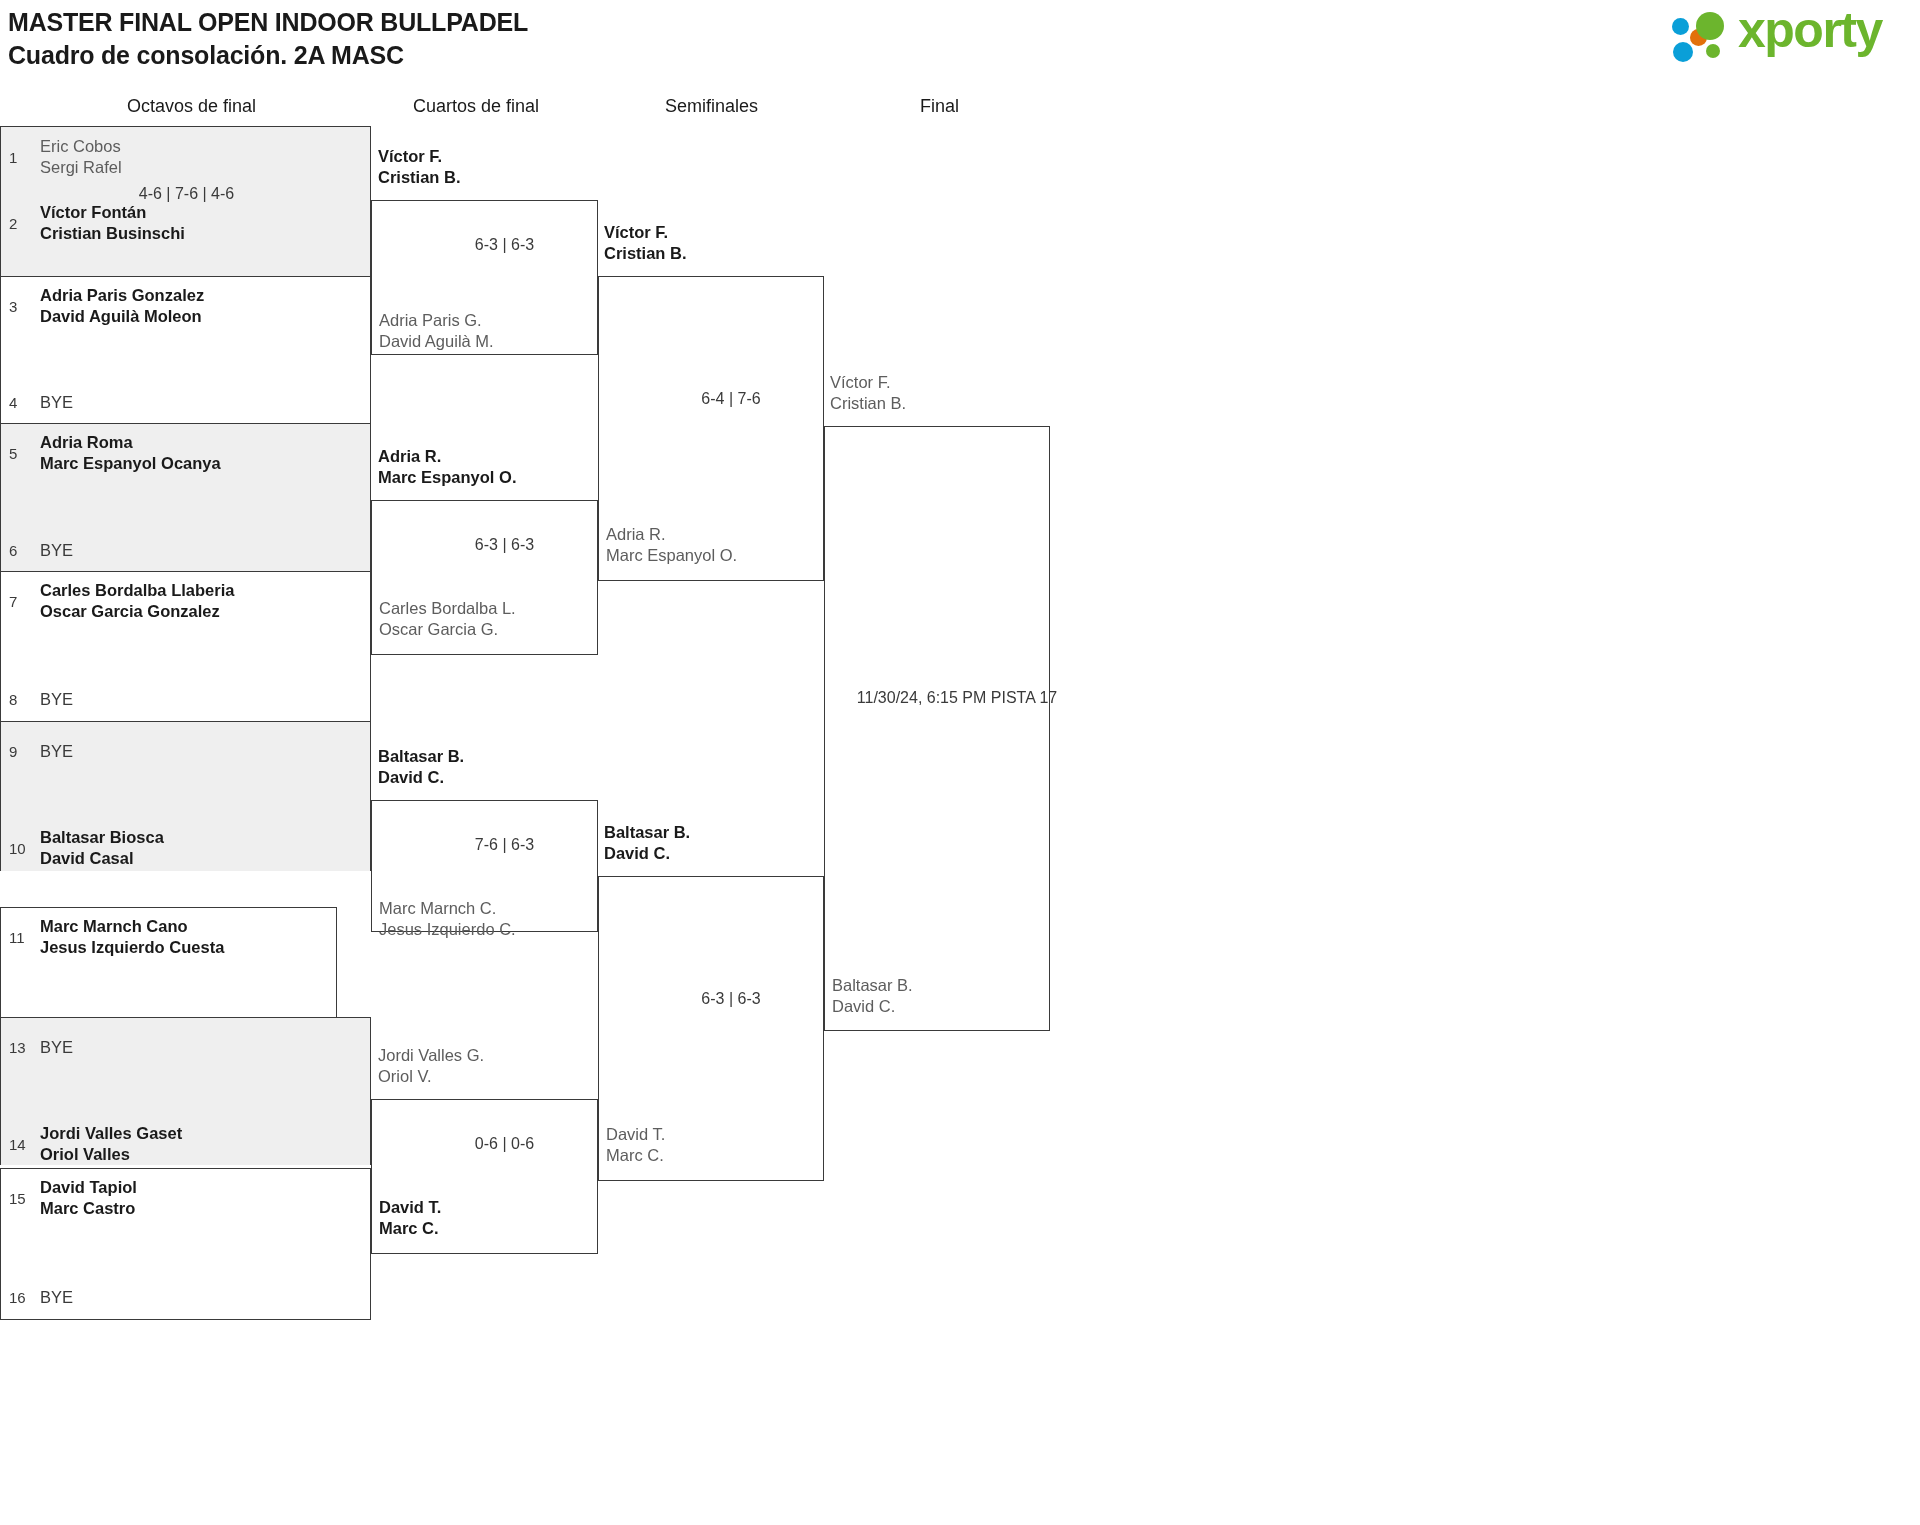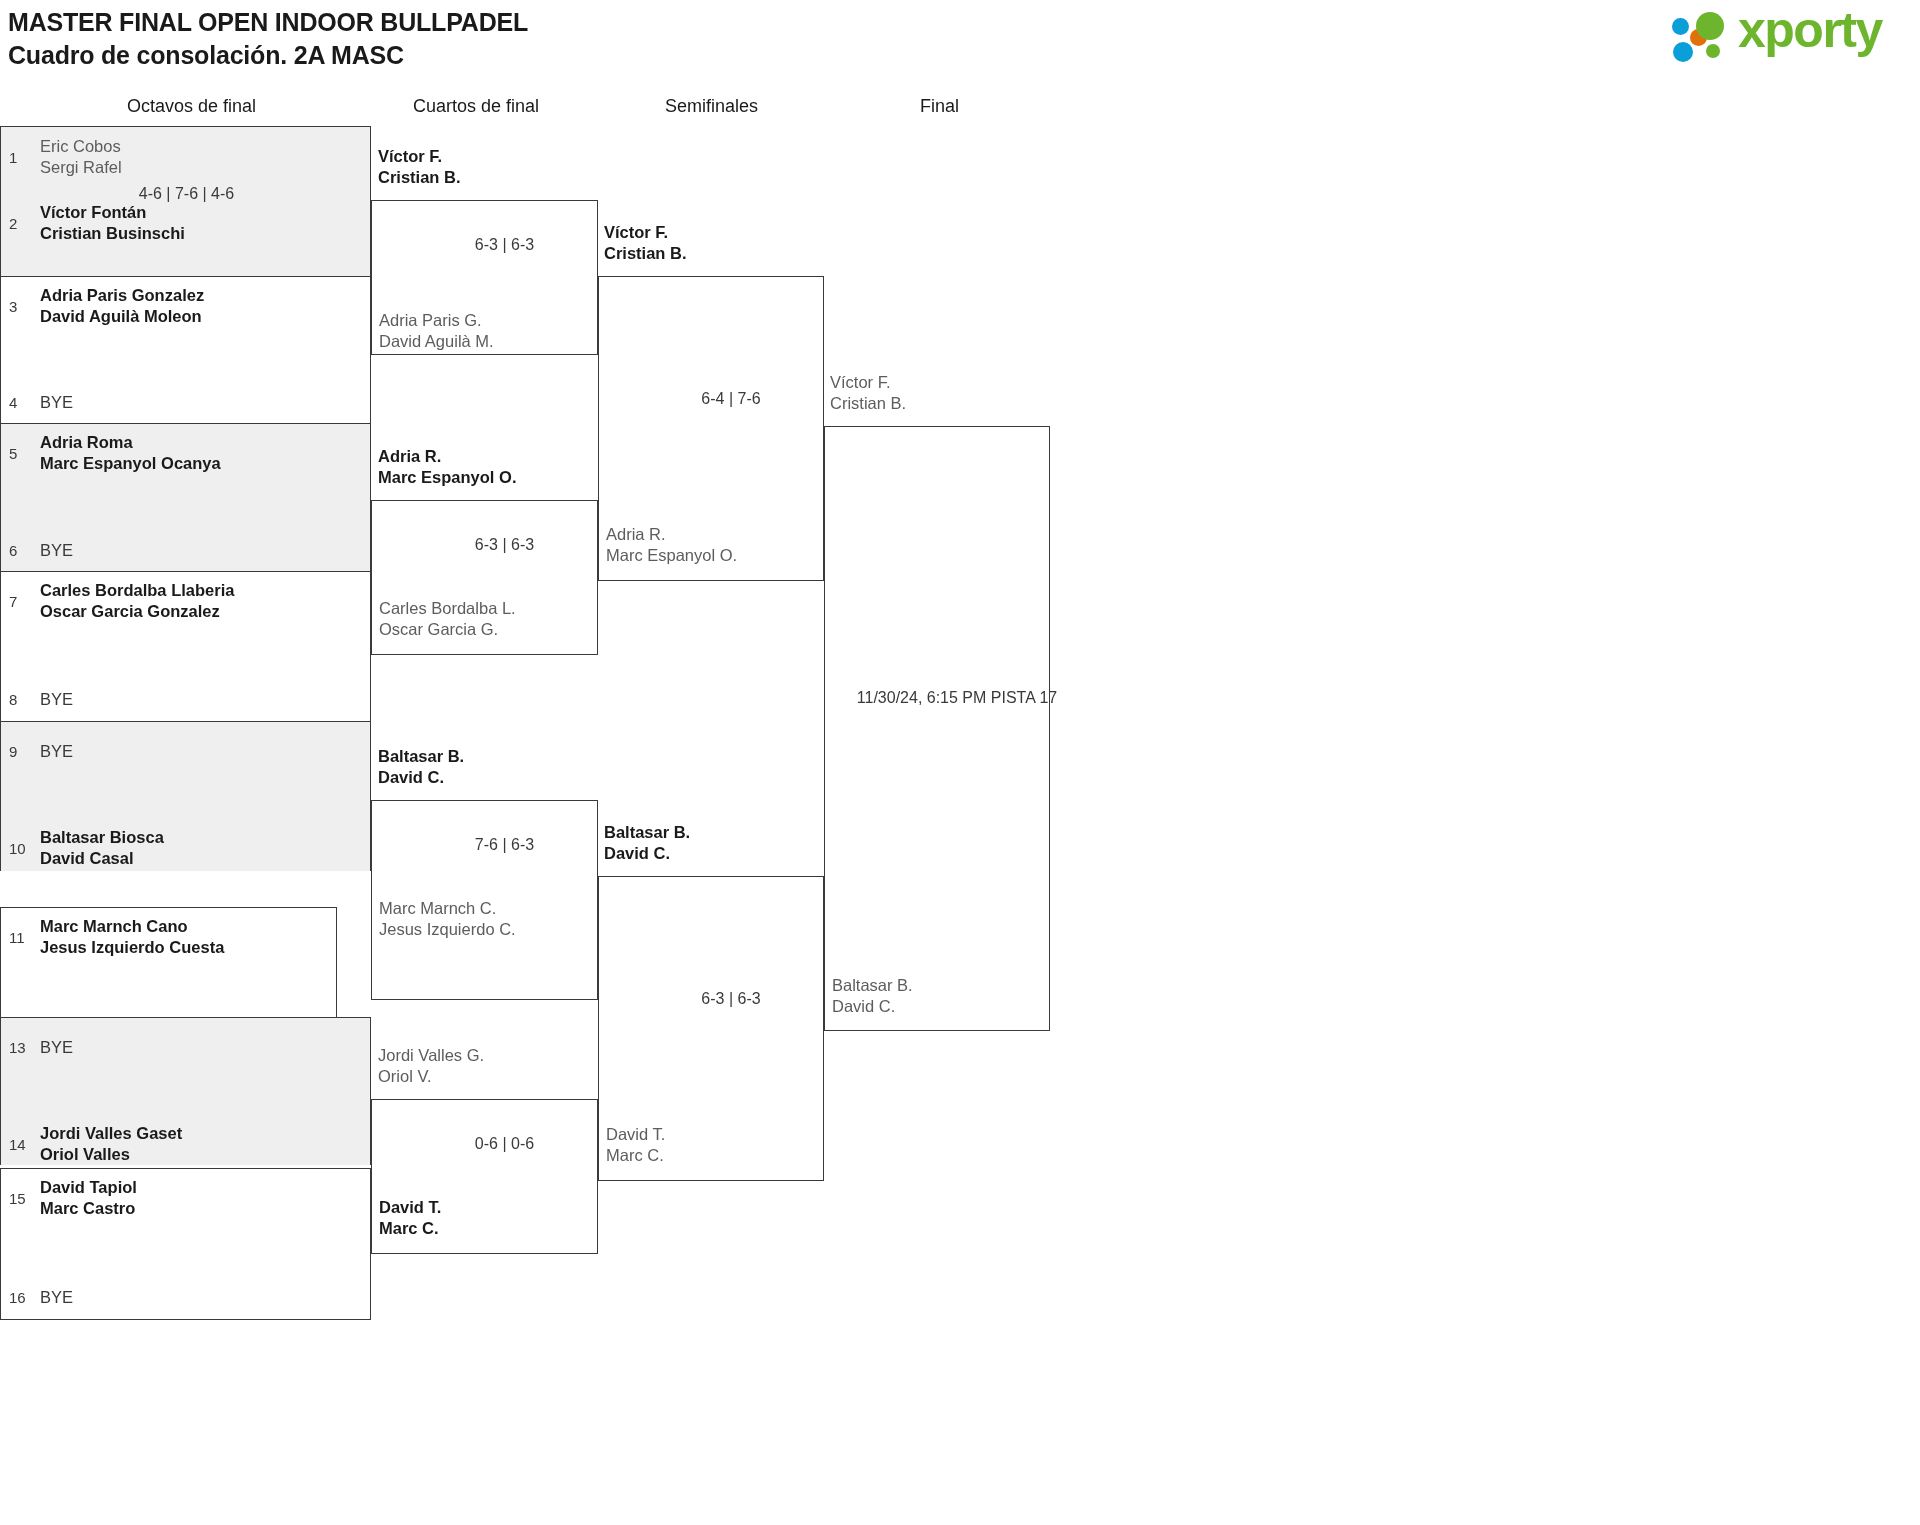--- a/index.html
+++ b/index.html
@@ -312,21 +312,21 @@
   <div class="match-box" style="left:371px; top:500px; width:227px; height:155px;">
     <div class="match-score" style="top:35px;">6-3 | 6-3</div>
     <div class="slot loser" style="left:7px; top:97px;">
       <span>Carles Bordalba L.</span><span class="p2">Oscar Garcia G.</span>
     </div>
   </div>
 
   <div class="slot winner" style="left:378px; top:746px;">
     <span>Baltasar B.</span><span class="p2">David C.</span>
   </div>
-  <div class="match-box" style="left:371px; top:800px; width:227px; height:200px;">
+  <div class="match-box" style="left:371px; top:800px; width:227px; height:132px;">
     <div class="match-score" style="top:35px;">7-6 | 6-3</div>
     <div class="slot loser" style="left:7px; top:97px;">
       <span>Marc Marnch C.</span><span class="p2">Jesus Izquierdo C.</span>
     </div>
   </div>
 
   <div class="slot loser" style="left:378px; top:1045px;">
     <span>Jordi Valles G.</span><span class="p2">Oriol V.</span>
   </div>
   <div class="match-box" style="left:371px; top:1099px; width:227px; height:155px;">

